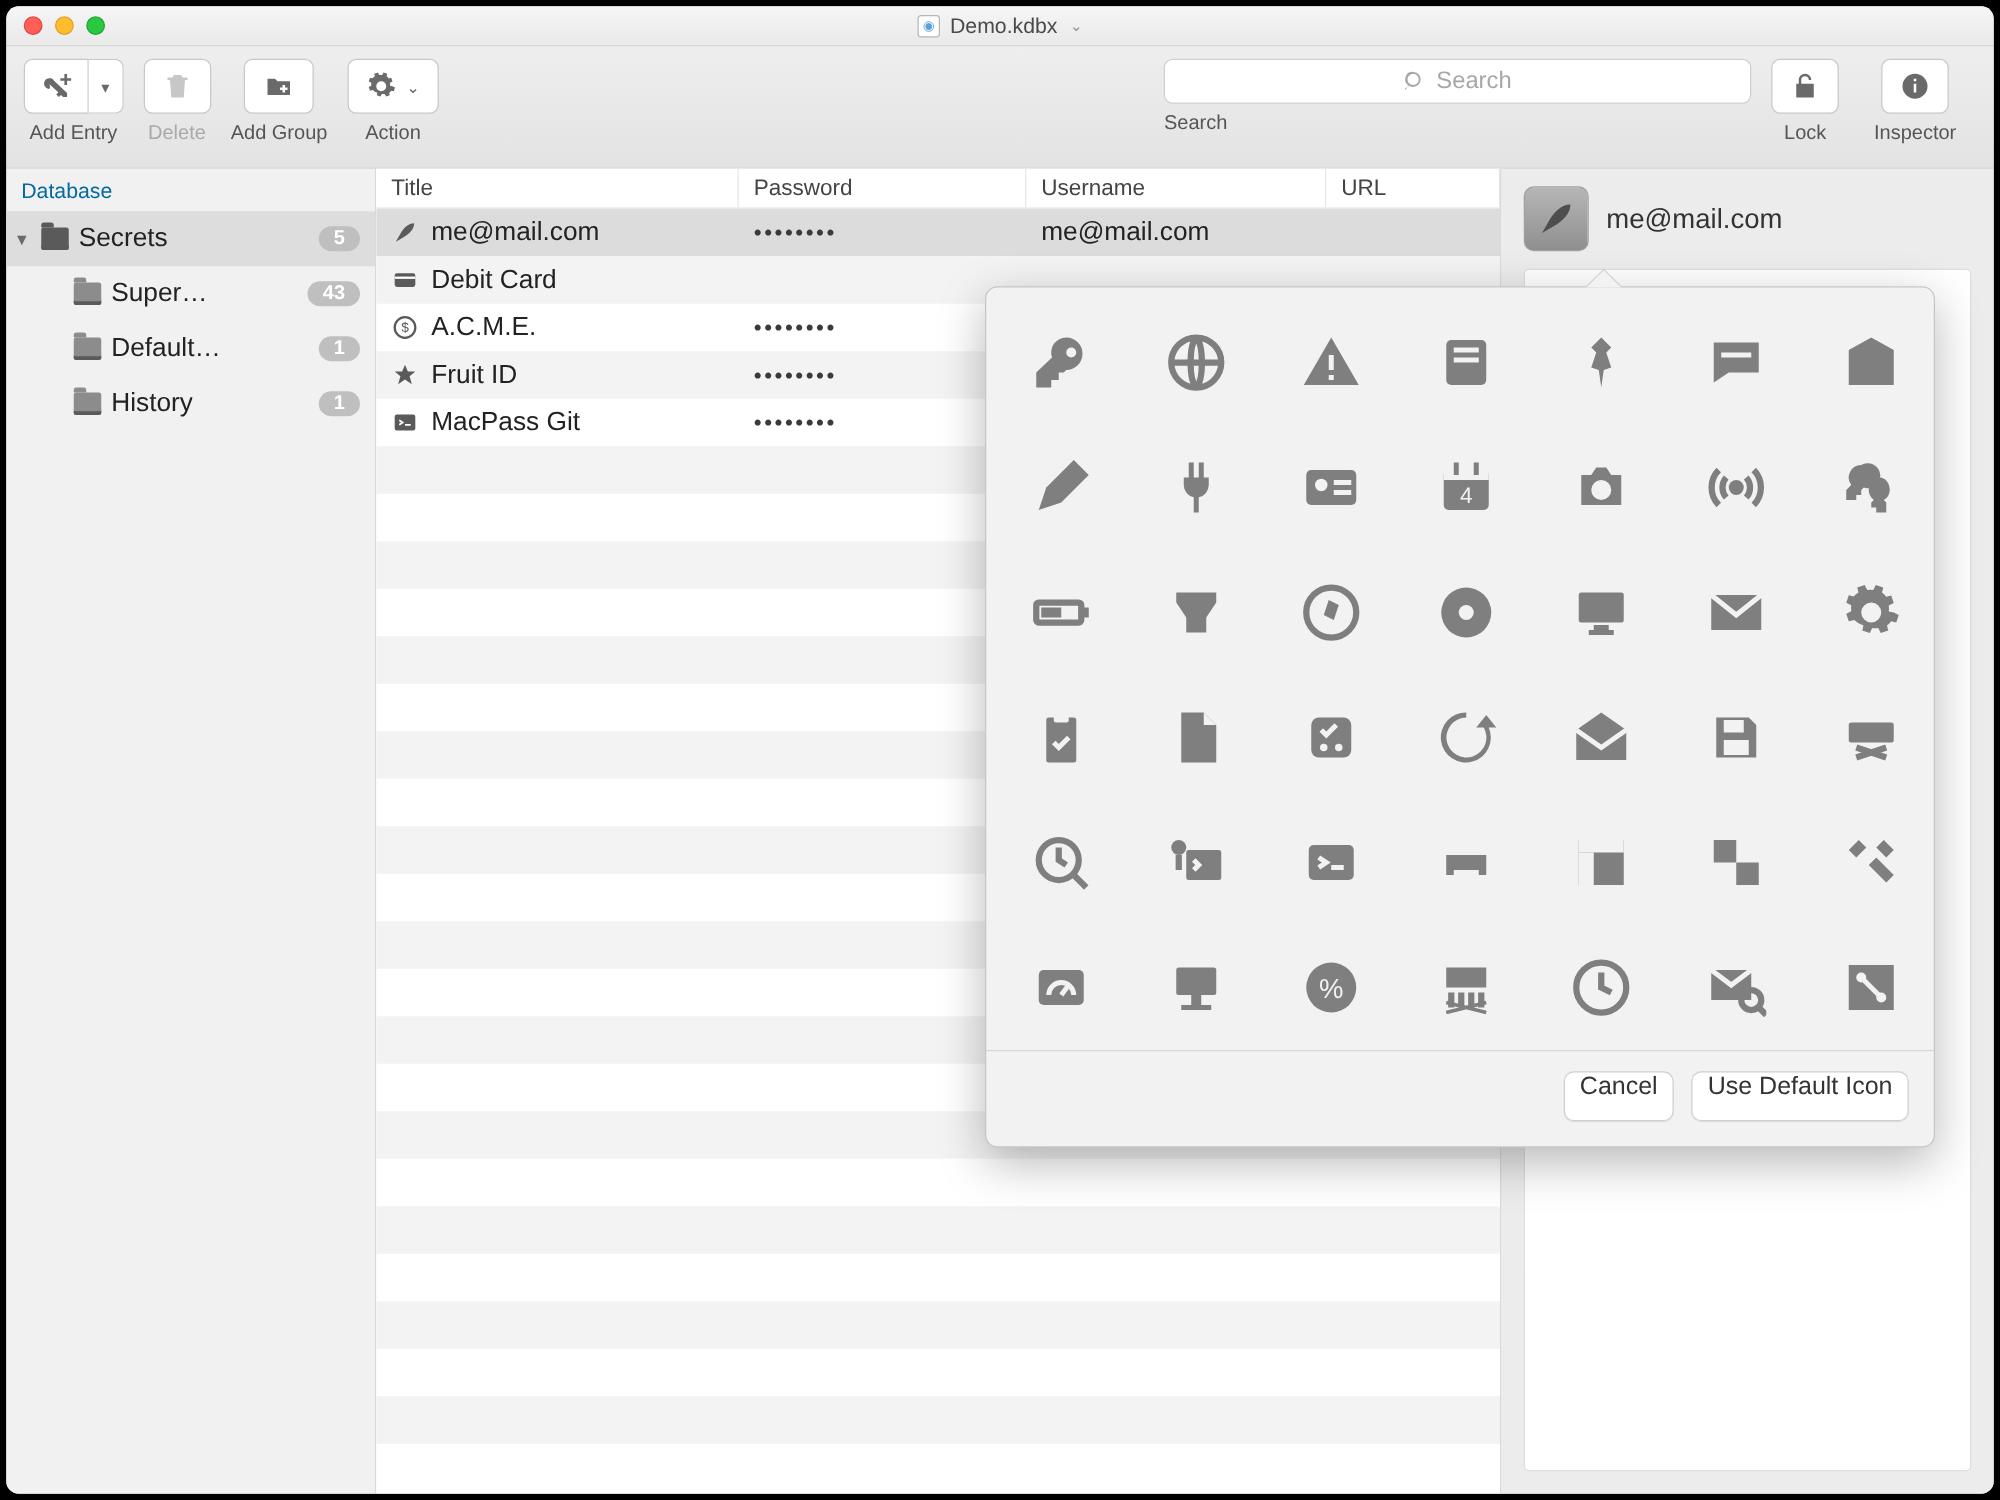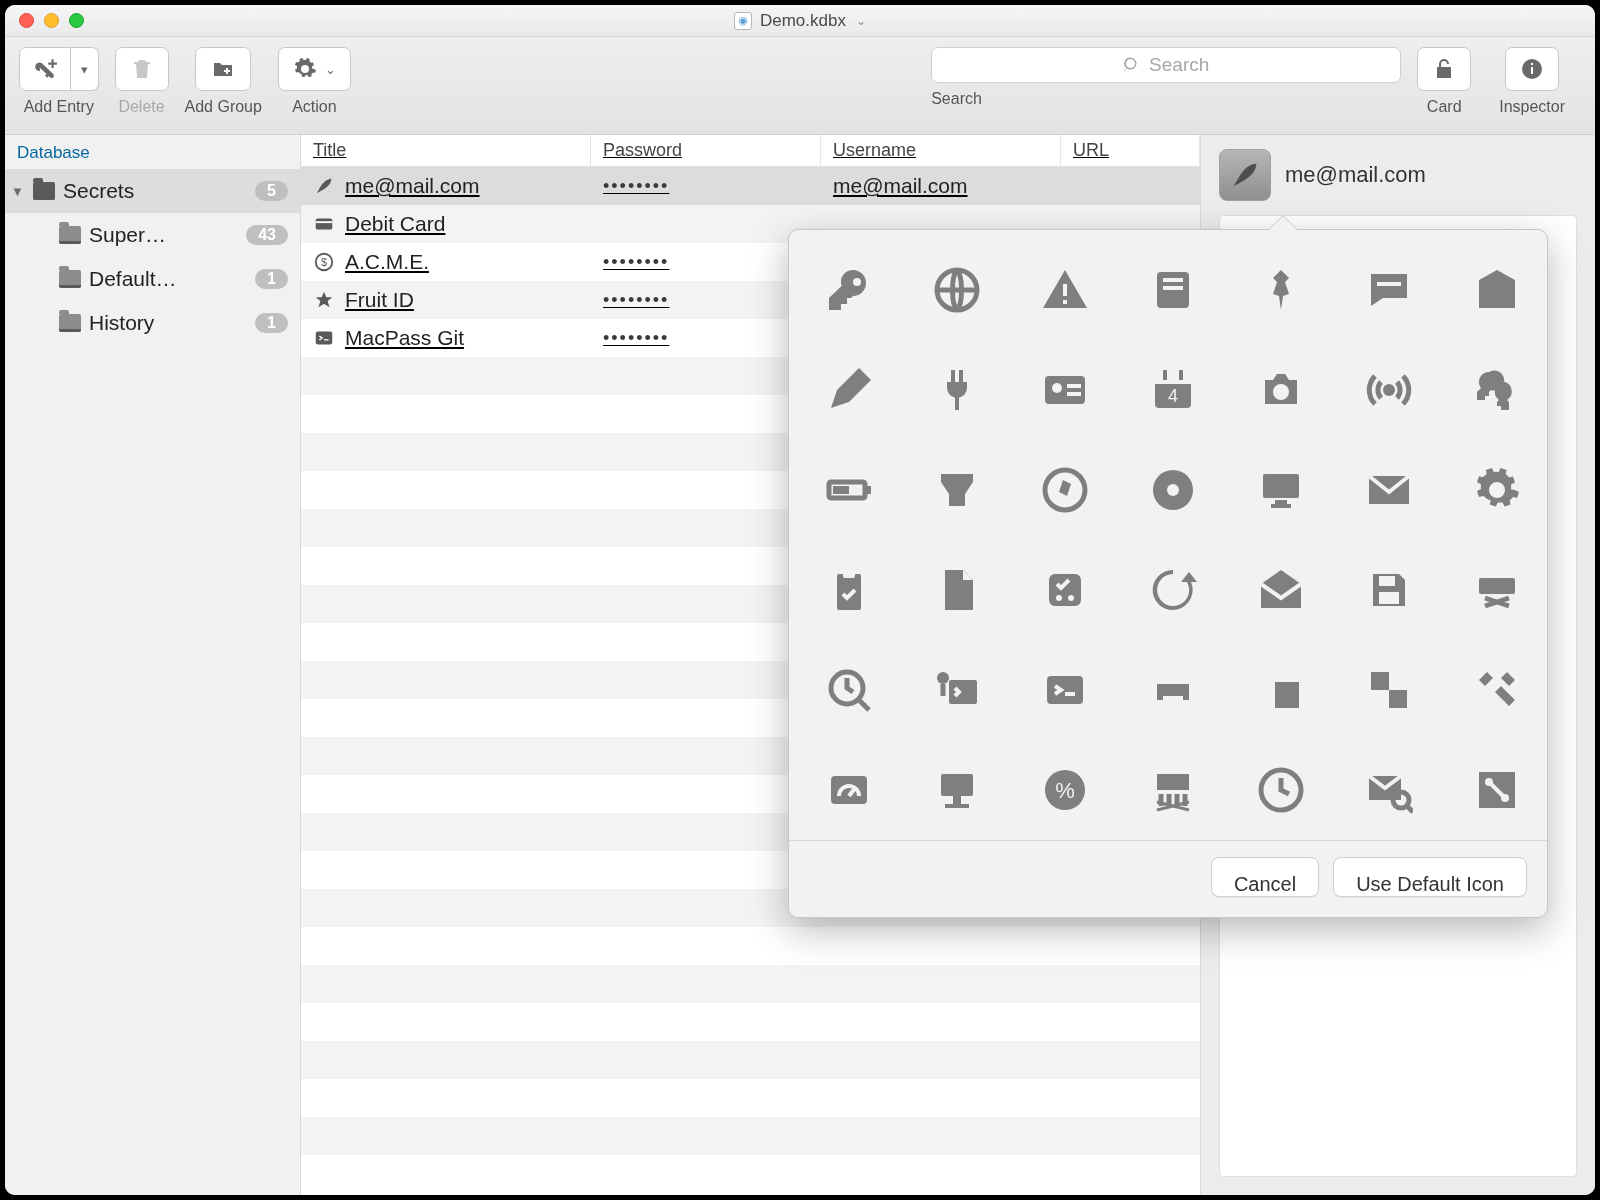--- a/index.html
+++ b/index.html
@@ -37,21 +37,21 @@
   .tree-item.selected{background:#dddddd;}
   .tree-item .badge{margin-left:auto;background:#bfbfbf;color:#fff;border-radius:16px;padding:1px 12px;font-size:16px;font-weight:600;}
   .disclosure{width:14px;color:#6b6b6b;font-size:13px;}
   .folder-ic{width:22px;height:18px;background:#5a5a5a;border-radius:2px;position:relative;box-shadow:0 -4px 0 -1px #5a5a5a inset;}
   .folder-ic::before{content:"";position:absolute;top:-4px;left:0;width:10px;height:4px;background:#5a5a5a;border-radius:2px 2px 0 0;}
   .folder-ic.light{background:#8c8c8c;}
   .folder-ic.light::before{background:#8c8c8c;}
   .tree-child{padding-left:54px;}
   .trunc{white-space:nowrap;overflow:hidden;text-overflow:ellipsis;max-width:120px;}
   
-  .main{flex:1;display:flex;flex-direction:column;border-right:1px solid #d9d9d9;background:#fff;min-width:0;text-decoration:underline;}
+  .main{flex:1;display:flex;flex-direction:column;border-right:1px solid #d9d9d9;background:#fff;min-width:0;}
   .thead{display:flex;height:32px;background:#fff;border-bottom:1px solid #e2e2e2;font-size:18px;color:#444;}
   .th{display:flex;align-items:center;padding:0 12px;border-right:1px solid #e7e7e7;}
   .col-title{width:290px;}
   .col-pass{width:230px;}
   .col-user{width:240px;}
   .col-url{flex:1;}
   .rows{flex:1;overflow:hidden;}
   .row{display:flex;height:38px;align-items:center;font-size:21px;color:#222;}
   .row:nth-child(even){background:#f3f3f3;}
   .row.selected{background:#dcdcdc;}
@@ -66,21 +66,21 @@
   .insp-title{font-size:22px;color:#333;}
   .insp-body{flex:1;margin:0 18px 18px 18px;background:#fff;border:1px solid #dedede;border-radius:4px;}
   
   .popover{position:absolute;left:783px;top:224px;width:760px;background:#f2f2f2;border:1px solid #c6c6c6;border-radius:10px;box-shadow:0 12px 38px rgba(0,0,0,0.28);}
   .popover::before{content:"";position:absolute;top:-14px;right:250px;width:0;height:0;border-left:14px solid transparent;border-right:14px solid transparent;border-bottom:14px solid #f2f2f2;filter:drop-shadow(0 -1px 0 #c6c6c6);}
   .icon-grid{display:grid;grid-template-columns:repeat(7,1fr);gap:40px 48px;padding:30px 30px 20px 30px;}
   .icon-cell{width:60px;height:60px;display:flex;align-items:center;justify-content:center;color:#7f7f7f;}
   .icon-cell svg{width:48px;height:48px;fill:#7f7f7f;}
   .popover-sep{height:1px;background:#d6d6d6;margin:0;}
   .popover-footer{display:flex;justify-content:flex-end;gap:14px;padding:16px 20px 20px 0;}
-  .mbtn{height:40px;border:1px solid #cfcfcf;background:#fff;border-radius:8px;padding:0 22px;font-size:20px;color:#333;display:flex;align-items:flex-end;box-shadow:0 1px 0 rgba(0,0,0,0.05);}
+  .mbtn{height:40px;border:1px solid #cfcfcf;background:#fff;border-radius:8px;padding:0 12px;font-size:20px;color:#333;display:flex;align-items:flex-start;box-shadow:0 1px 0 rgba(0,0,0,0.05);}
   
   svg{display:block;}
 </style>
 </head>
 <body>
 
 <div class="window">
 
   <div class="titlebar">
     <div class="traffic">
@@ -152,21 +152,21 @@
       <div class="tool-label">Search</div>
     </div>
 
     <div class="right-tools">
       <div class="tool-group">
         <div class="btn">
           <svg width="24" height="24" viewBox="0 0 24 24">
               <path fill="#6a6a6a" d="M7 10V7a5 5 0 0 1 10 0h-2a3 3 0 0 0-6 0v3h10v11H5V10h2z"></path>
             </svg>
         </div>
-        <div class="tool-label">Card</div>
+        <div class="tool-label">Lock</div>
       </div>
       <div class="tool-group">
         <div class="btn">
           <svg width="24" height="24" viewBox="0 0 24 24">
               <circle cx="12" cy="12" r="10" fill="#6a6a6a"></circle>
               <rect x="11" y="10" width="2" height="7" fill="#fff"></rect>
               <rect x="11" y="6" width="2" height="2" fill="#fff"></rect>
             </svg>
         </div>
         <div class="tool-label">Inspector</div>

